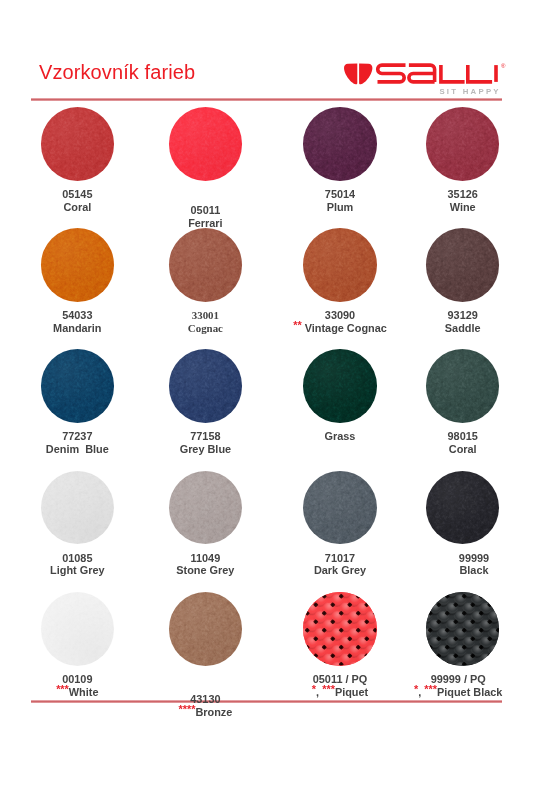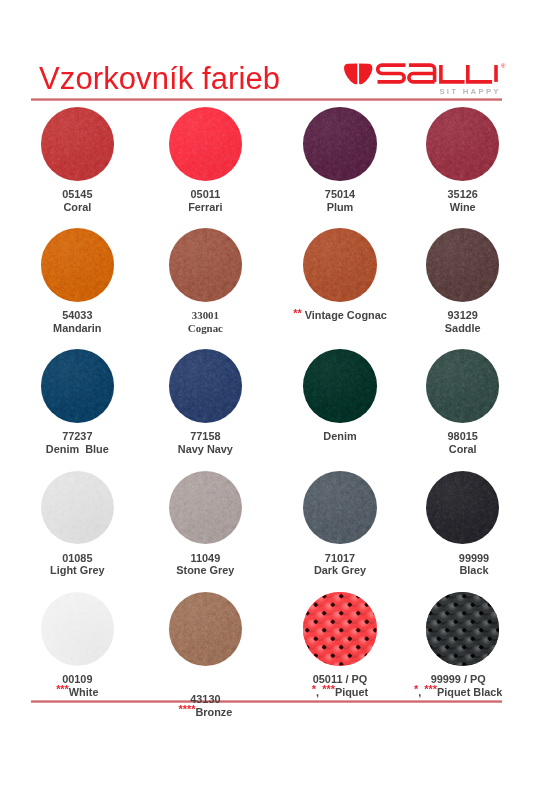--- a/index.html
+++ b/index.html
@@ -1,18 +1,18 @@
 <!DOCTYPE html>
 <html><head>
 <meta charset="utf-8">
 <style>
   html,body{margin:0;padding:0;}
   body{width:560px;height:795px;background:#ffffff;font-family:"Liberation Sans",sans-serif;overflow:hidden;}
   #page{position:relative;width:560px;height:795px;background:#fff;}
-  .title{position:absolute;left:39px;top:61px;font-size:31px;color:#ED1C24;letter-spacing:.1px;}
+  .title{position:absolute;left:39px;top:61px;font-size:20px;color:#ED1C24;letter-spacing:.1px;}
   .rule{position:absolute;left:31px;width:471px;height:3px;background:linear-gradient(to bottom, rgba(224,118,124,.45), #CE6569 45%, #CE6569 70%, rgba(224,118,124,.35));}
   #rule-top{top:97.6px;}
   #rule-bot{top:699.6px;}
   .swatch{position:absolute;border-radius:50%;}
   .lbl{position:absolute;text-align:center;font-weight:bold;font-size:10.9px;color:#444444;line-height:12.7px;white-space:pre;}
   .ast{color:#E8242E;position:relative;top:-2.6px;}
   .astsep{color:#444444;}
   .swatch{overflow:hidden;}
   .swatch .tex{position:absolute;inset:0;border-radius:50%;}
   .lt .tex{opacity:.70;mix-blend-mode:soft-light;}
@@ -101,21 +101,21 @@
       <div class="lbl" style="left: -7.7px; top: 188px; width: 170px;"><div>05145</div><div>Coral</div></div>
       <div class="swatch lt" style="left: 168.65px; top: 107px; width: 73.5px; height: 73.5px; background: rgb(251, 49, 68); --c: #FB3144;">
         <div class="tex">
           <svg xmlns="http://www.w3.org/2000/svg" viewBox="0 0 73.5 73.5">
             <rect width="73.5" height="73.5" filter="url(#grain)"></rect>
             <rect width="73.5" height="73.5" filter="url(#grainc)" opacity="0.45"></rect>
           </svg>
         </div>
         <div class="sheen"></div>
       </div>
-      <div class="lbl" style="left: 120.4px; top: 188px; width: 170px;"><div>05011</div><div>Ferrari</div></div>
+      <div class="lbl" style="left: 120.4px; top: 204px; width: 170px;"><div>05011</div><div>Ferrari</div></div>
       <div class="swatch lt" style="left: 303.25px; top: 107px; width: 73.5px; height: 73.5px; background: rgb(90, 36, 71); --c: #5A2447;">
         <div class="tex">
           <svg xmlns="http://www.w3.org/2000/svg" viewBox="0 0 73.5 73.5">
             <rect width="73.5" height="73.5" filter="url(#grain)"></rect>
             <rect width="73.5" height="73.5" filter="url(#grainc)" opacity="0.45"></rect>
           </svg>
         </div>
         <div class="sheen"></div>
       </div>
       <div class="lbl" style="left: 255px; top: 188px; width: 170px;"><div>75014</div><div>Plum</div></div>
@@ -151,21 +151,21 @@
       <div class="lbl" style="left: 120.4px; top: 309.2px; width: 170px; font-family: Liberation Serif, serif;"><div>33001</div><div>Cognac</div></div>
       <div class="swatch lt" style="left: 303.25px; top: 228.2px; width: 73.5px; height: 73.5px; background: rgb(176, 82, 47); --c: #B0522F;">
         <div class="tex">
           <svg xmlns="http://www.w3.org/2000/svg" viewBox="0 0 73.5 73.5">
             <rect width="73.5" height="73.5" filter="url(#grain)"></rect>
             <rect width="73.5" height="73.5" filter="url(#grainc)" opacity="0.45"></rect>
           </svg>
         </div>
         <div class="sheen"></div>
       </div>
-      <div class="lbl" style="left: 255px; top: 309.2px; width: 170px;"><div><span class="ast">**</span><span class="astsep"> </span>Vintage Cognac</div></div>
+      <div class="lbl" style="left: 255px; top: 309.2px; width: 170px;"><div>33090</div><div><span class="ast">**</span><span class="astsep"> </span>Vintage Cognac</div></div>
       <div class="swatch lt" style="left: 425.95px; top: 228.2px; width: 73.5px; height: 73.5px; background: rgb(92, 64, 64); --c: #5C4040;">
         <div class="tex">
           <svg xmlns="http://www.w3.org/2000/svg" viewBox="0 0 73.5 73.5">
             <rect width="73.5" height="73.5" filter="url(#grain)"></rect>
             <rect width="73.5" height="73.5" filter="url(#grainc)" opacity="0.45"></rect>
           </svg>
         </div>
         <div class="sheen"></div>
       </div>
       <div class="lbl" style="left: 377.7px; top: 309.2px; width: 170px;"><div>93129</div><div>Saddle</div></div>
@@ -181,31 +181,31 @@
       <div class="lbl" style="left: -7.7px; top: 430.4px; width: 170px;"><div>77237</div><div>Denim  Blue</div></div>
       <div class="swatch lt" style="left: 168.65px; top: 349.4px; width: 73.5px; height: 73.5px; background: rgb(43, 64, 110); --c: #2B406E;">
         <div class="tex">
           <svg xmlns="http://www.w3.org/2000/svg" viewBox="0 0 73.5 73.5">
             <rect width="73.5" height="73.5" filter="url(#grain)"></rect>
             <rect width="73.5" height="73.5" filter="url(#grainc)" opacity="0.45"></rect>
           </svg>
         </div>
         <div class="sheen"></div>
       </div>
-      <div class="lbl" style="left: 120.4px; top: 430.4px; width: 170px;"><div>77158</div><div>Navy Navy</div></div>
+      <div class="lbl" style="left: 120.4px; top: 430.4px; width: 170px;"><div>77158</div><div>Grey Blue</div></div>
       <div class="swatch lt" style="left: 303.25px; top: 349.4px; width: 73.5px; height: 73.5px; background: rgb(4, 50, 39); --c: #043227;">
         <div class="tex">
           <svg xmlns="http://www.w3.org/2000/svg" viewBox="0 0 73.5 73.5">
             <rect width="73.5" height="73.5" filter="url(#grain)"></rect>
             <rect width="73.5" height="73.5" filter="url(#grainc)" opacity="0.45"></rect>
           </svg>
         </div>
         <div class="sheen"></div>
       </div>
-      <div class="lbl" style="left: 255px; top: 430.4px; width: 170px;"><div>Denim</div></div>
+      <div class="lbl" style="left: 255px; top: 430.4px; width: 170px;"><div>Grass</div></div>
       <div class="swatch lt" style="left: 425.95px; top: 349.4px; width: 73.5px; height: 73.5px; background: rgb(52, 77, 72); --c: #344D48;">
         <div class="tex">
           <svg xmlns="http://www.w3.org/2000/svg" viewBox="0 0 73.5 73.5">
             <rect width="73.5" height="73.5" filter="url(#grain)"></rect>
             <rect width="73.5" height="73.5" filter="url(#grainc)" opacity="0.45"></rect>
           </svg>
         </div>
         <div class="sheen"></div>
       </div>
       <div class="lbl" style="left: 377.7px; top: 430.4px; width: 170px;"><div>98015</div><div>Coral</div></div>

